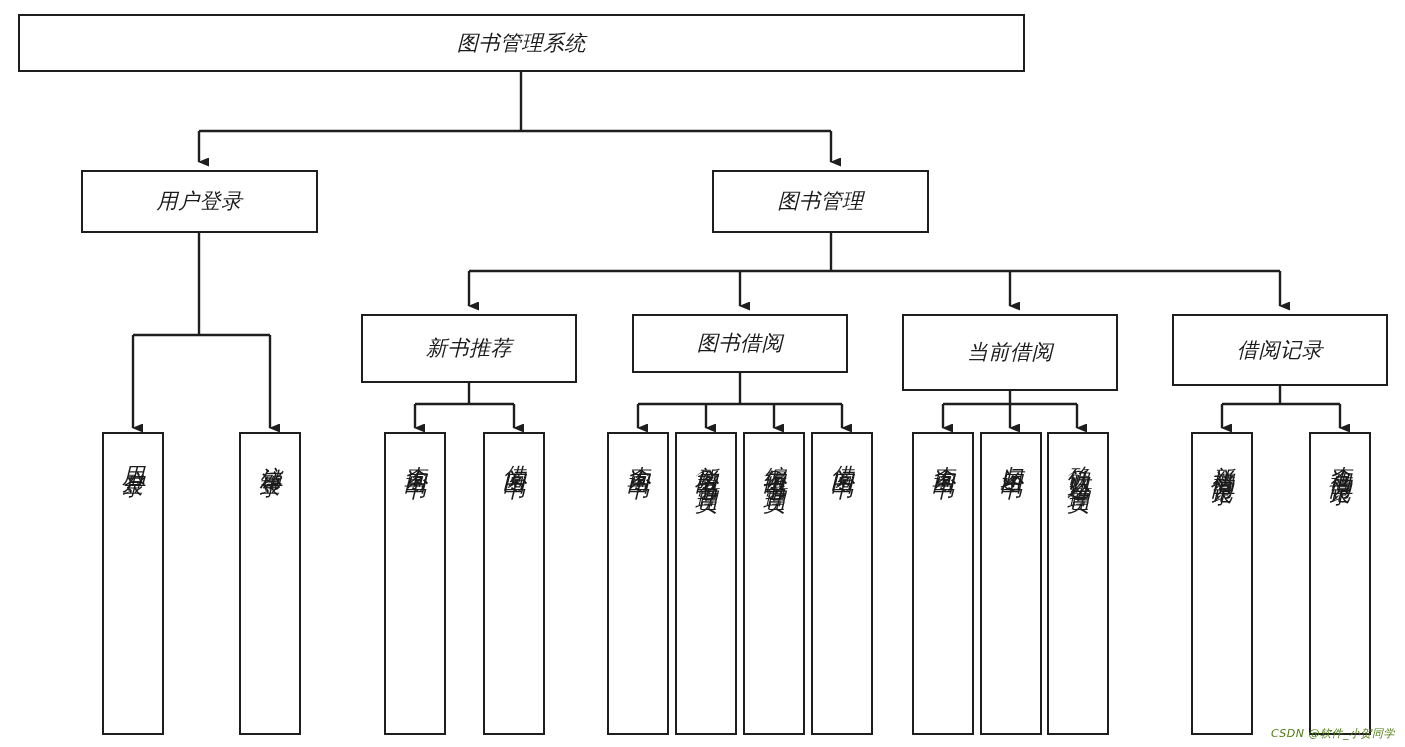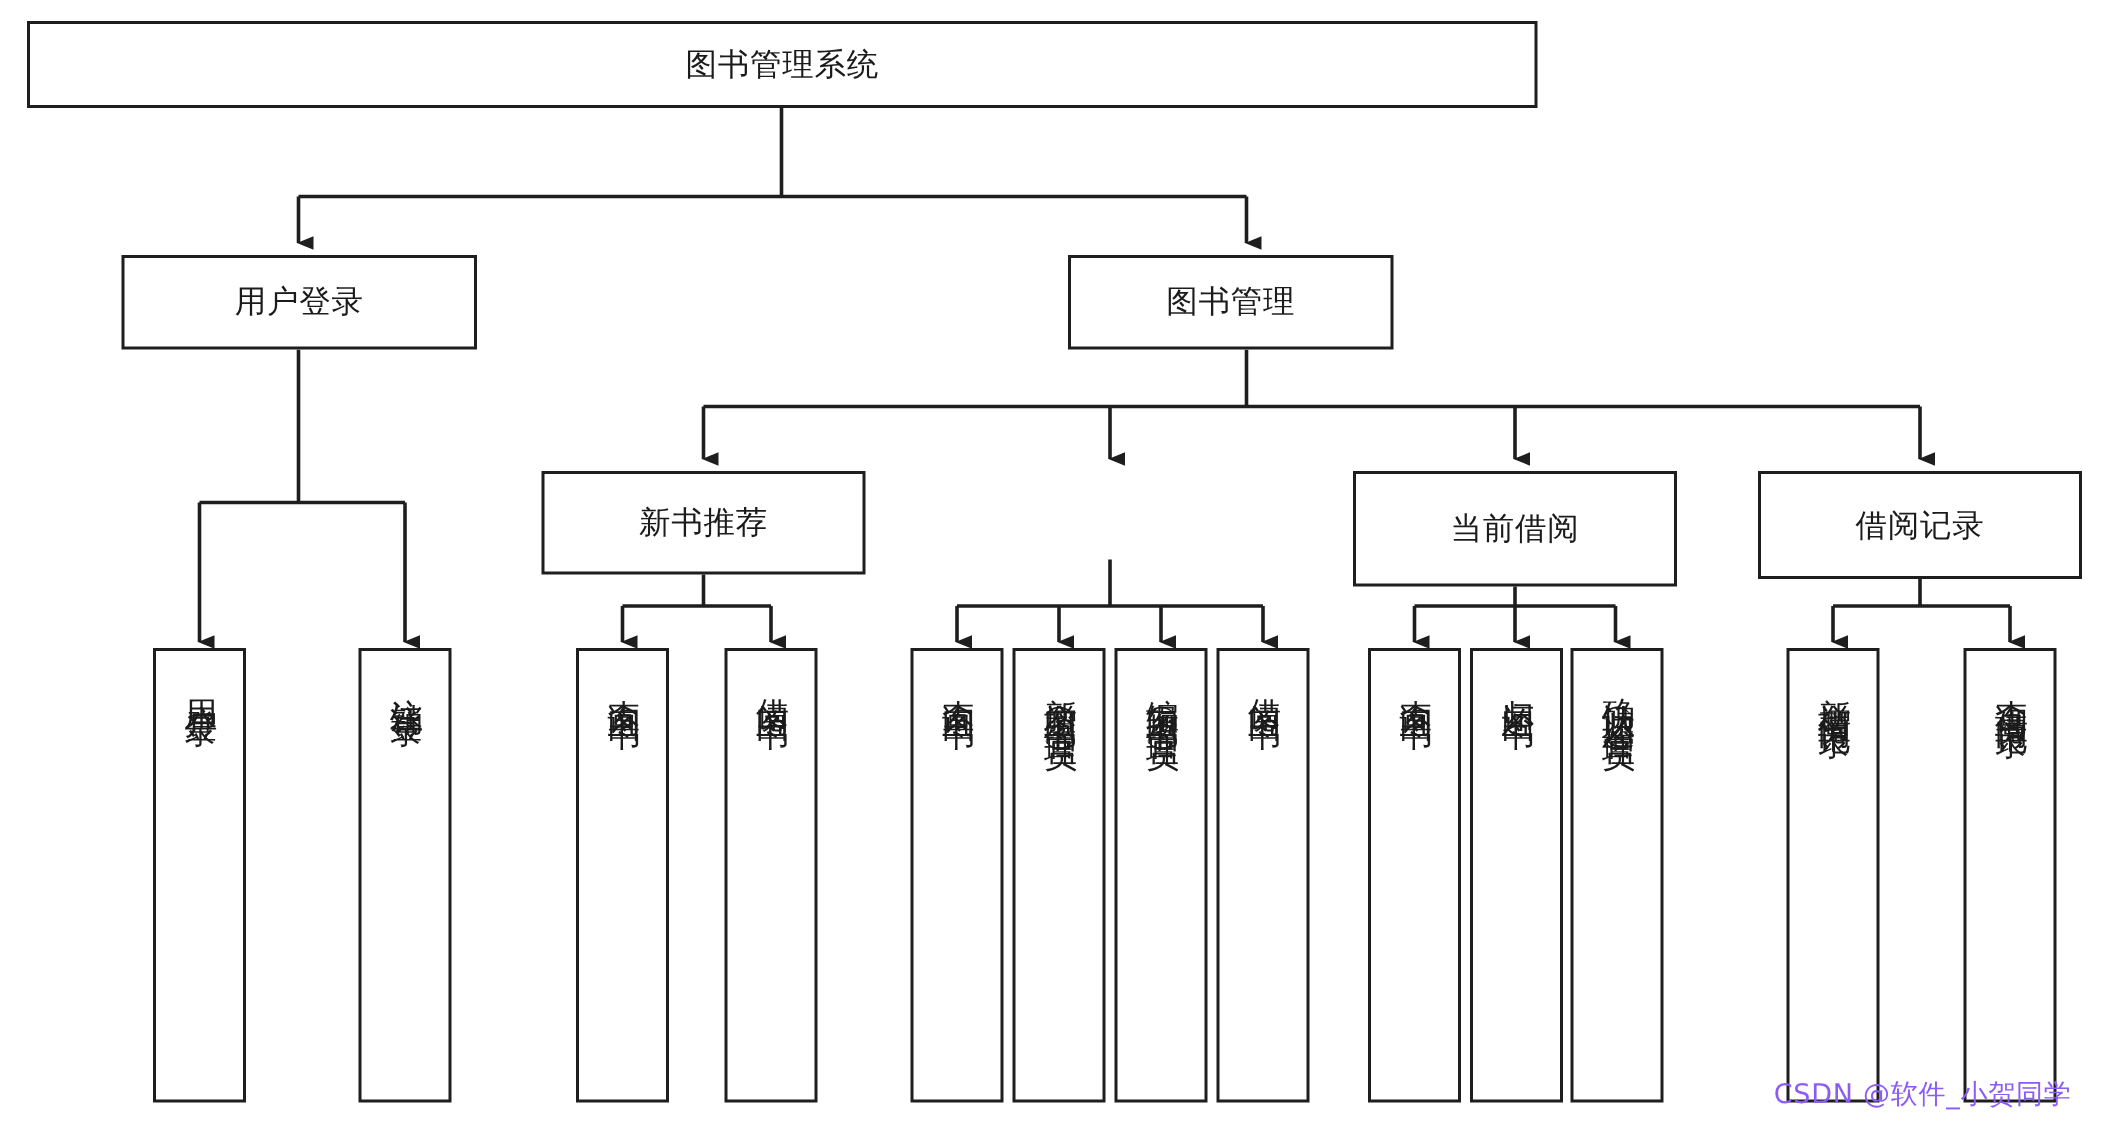--- a/index.html
+++ b/index.html
@@ -10,20 +10,21 @@
   }
   body {
     font-family: "DejaVu Sans", "Liberation Sans", sans-serif;
   }
   #canvas {
     position: relative;
     width: 1405px;
     height: 747px;
     background: #ffffff;
     overflow: hidden;
+    font-style: italic;
   }
   svg#edges {
     position: absolute;
     left: 0;
     top: 0;
     width: 1405px;
     height: 747px;
     pointer-events: none;
   }
   .node {
@@ -58,24 +59,24 @@
   .node.v .lbl {
     writing-mode: vertical-rl;
     text-orientation: upright;
     font-size: 22px;
     line-height: 1.0;
     letter-spacing: 4px;
     white-space: nowrap;
   }
   #watermark {
     position: absolute;
-    right: 24px;
+    right: 10px;
     bottom: 6px;
-    font-size: 18px;
-    color: #8b5cf6;
+    font-size: 11px;
+    color: #4d7c0f;
     letter-spacing: 0.5px;
     z-index: 5;
     white-space: nowrap;
   }
 </style>
 </head>
 <body>
 
 <div id="canvas">
 
@@ -138,20 +139,23 @@
   </div>
 
   <div class="node h" style="left:712px; top:170px; width:217px; height:63px;">
     <span class="lbl">图书管理</span>
   </div>
 
   <div class="node h" style="left:361px; top:314px; width:216px; height:69px;">
     <span class="lbl">新书推荐</span>
   </div>
 
+  <div class="node h" style="left:632px; top:314px; width:216px; height:59px;">
+    <span class="lbl">图书借阅</span>
+  </div>
 
   <div class="node h" style="left:902px; top:314px; width:216px; height:77px;">
     <span class="lbl">当前借阅</span>
   </div>
 
   <div class="node h" style="left:1172px; top:314px; width:216px; height:72px;">
     <span class="lbl">借阅记录</span>
   </div>
 
   <div class="node v" style="left:102px; top:432px; width:62px; height:303px;">

